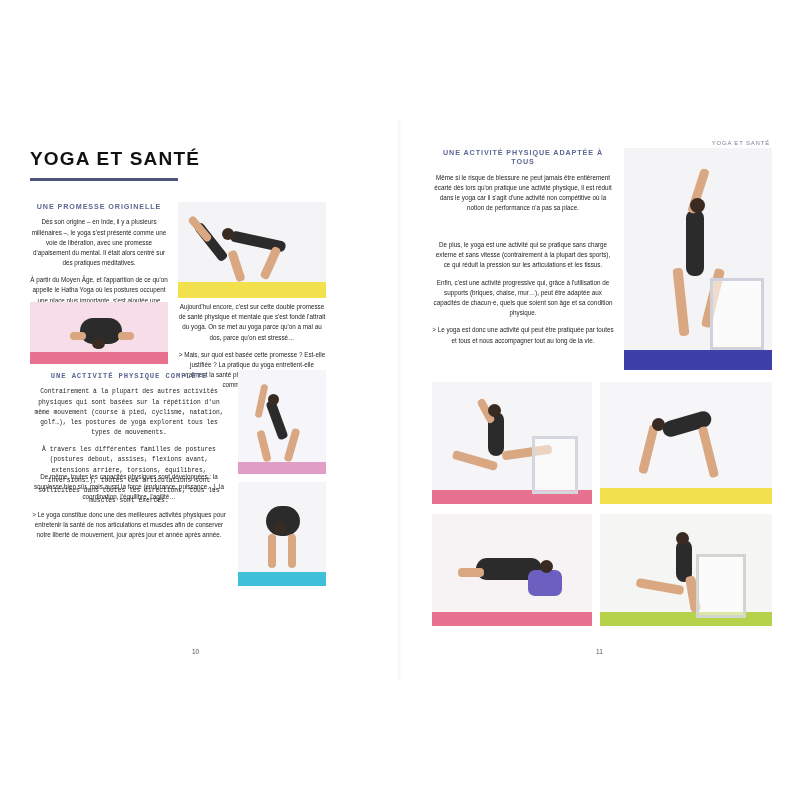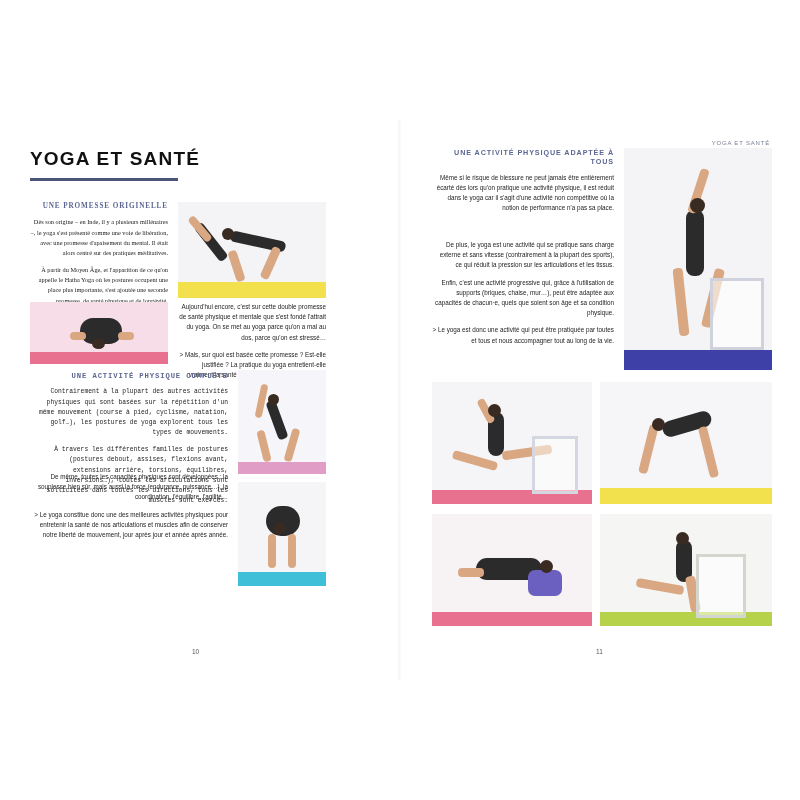--- a/index.html
+++ b/index.html
@@ -82,29 +82,29 @@
     color: #5d6793;
     text-transform: uppercase;
     margin: 0 0 6px 0;
     line-height: 1.3;
   }
   .body-col {
     position: absolute;
     font-size: 6.3px;
     line-height: 1.62;
     color: #232323;
-    text-align: right;
+    text-align: center;
   }
   .body-col p {
     margin: 0 0 7px 0;
   }
   .body-col p:last-child { margin-bottom: 0; }
 
   
-  #col-left-1 { left: 30px; top: 82px; width: 138px; font-family: Liberation Serif, serif; }
+  #col-left-1 { left: 30px; top: 82px; width: 138px; }
   #col-left-2 { left: 178px; top: 182px; width: 148px; }
   #col-left-3 { left: 30px; top: 252px; width: 198px; font-family: Liberation Mono, monospace; }
   #col-left-4 { left: 30px; top: 352px; width: 198px; }
 
   
   #col-right-1 { left: 32px; top: 28px; width: 182px; }
   #col-right-2 { left: 32px; top: 120px; width: 182px; }
 
   .photo {
     position: absolute;

